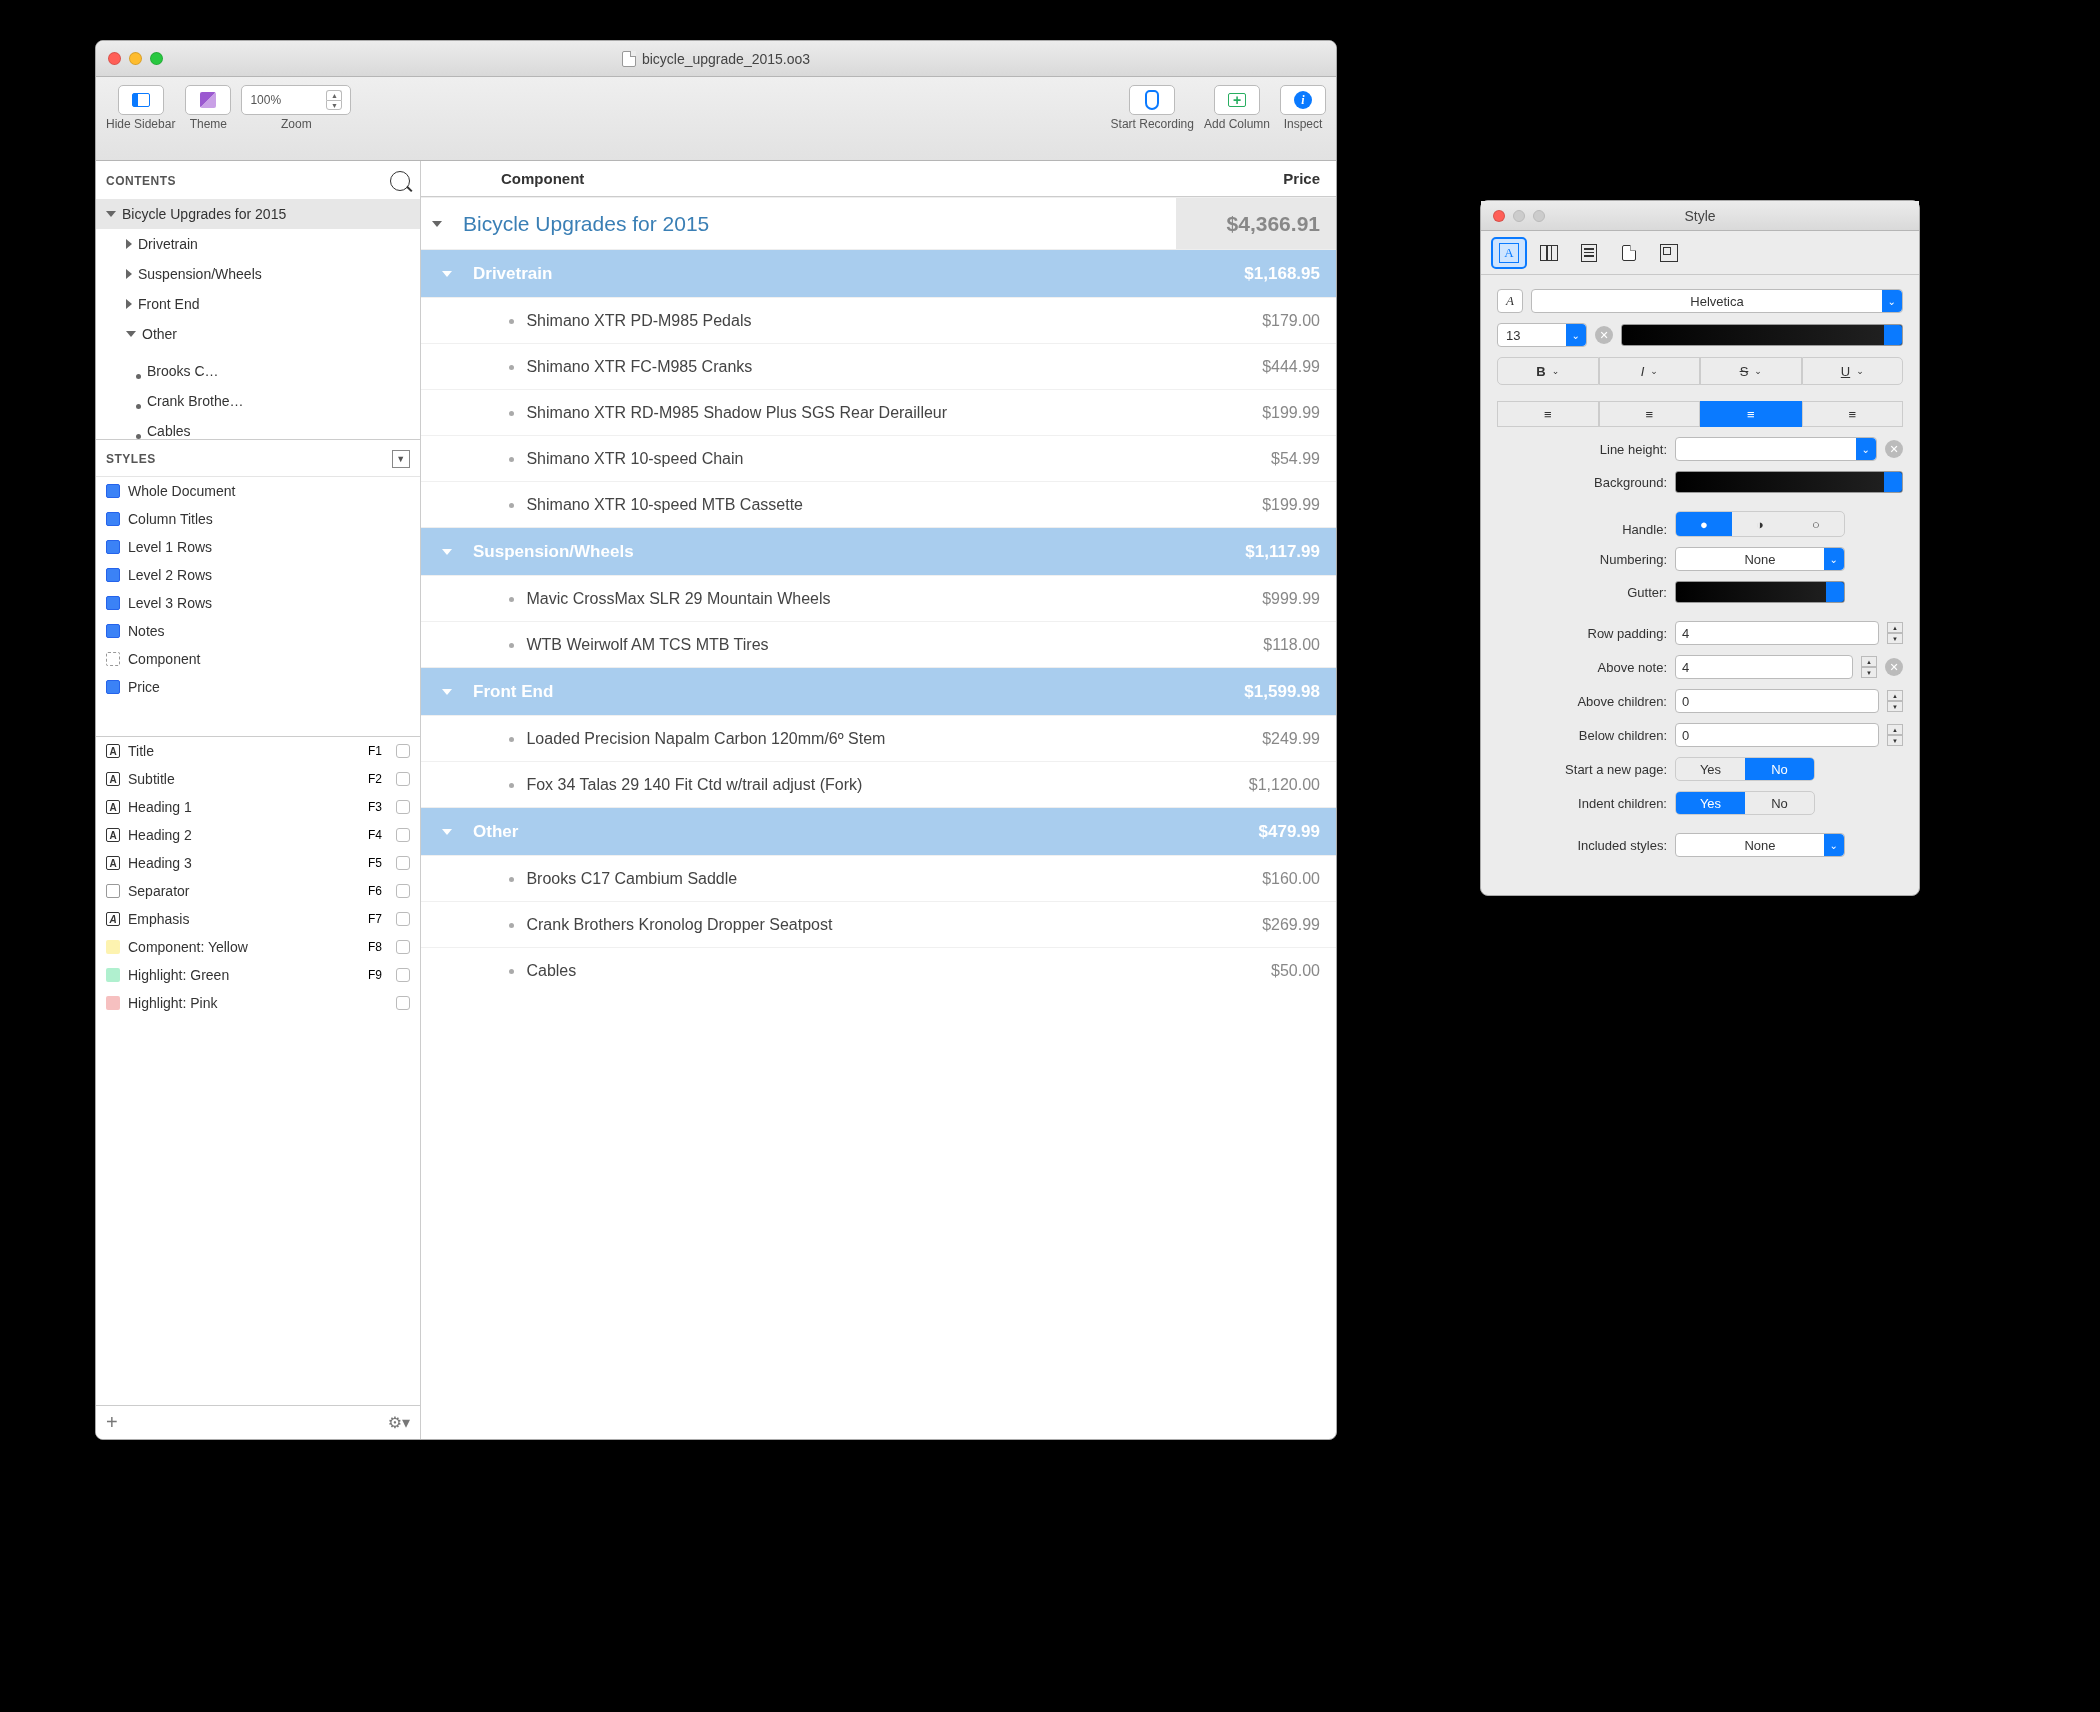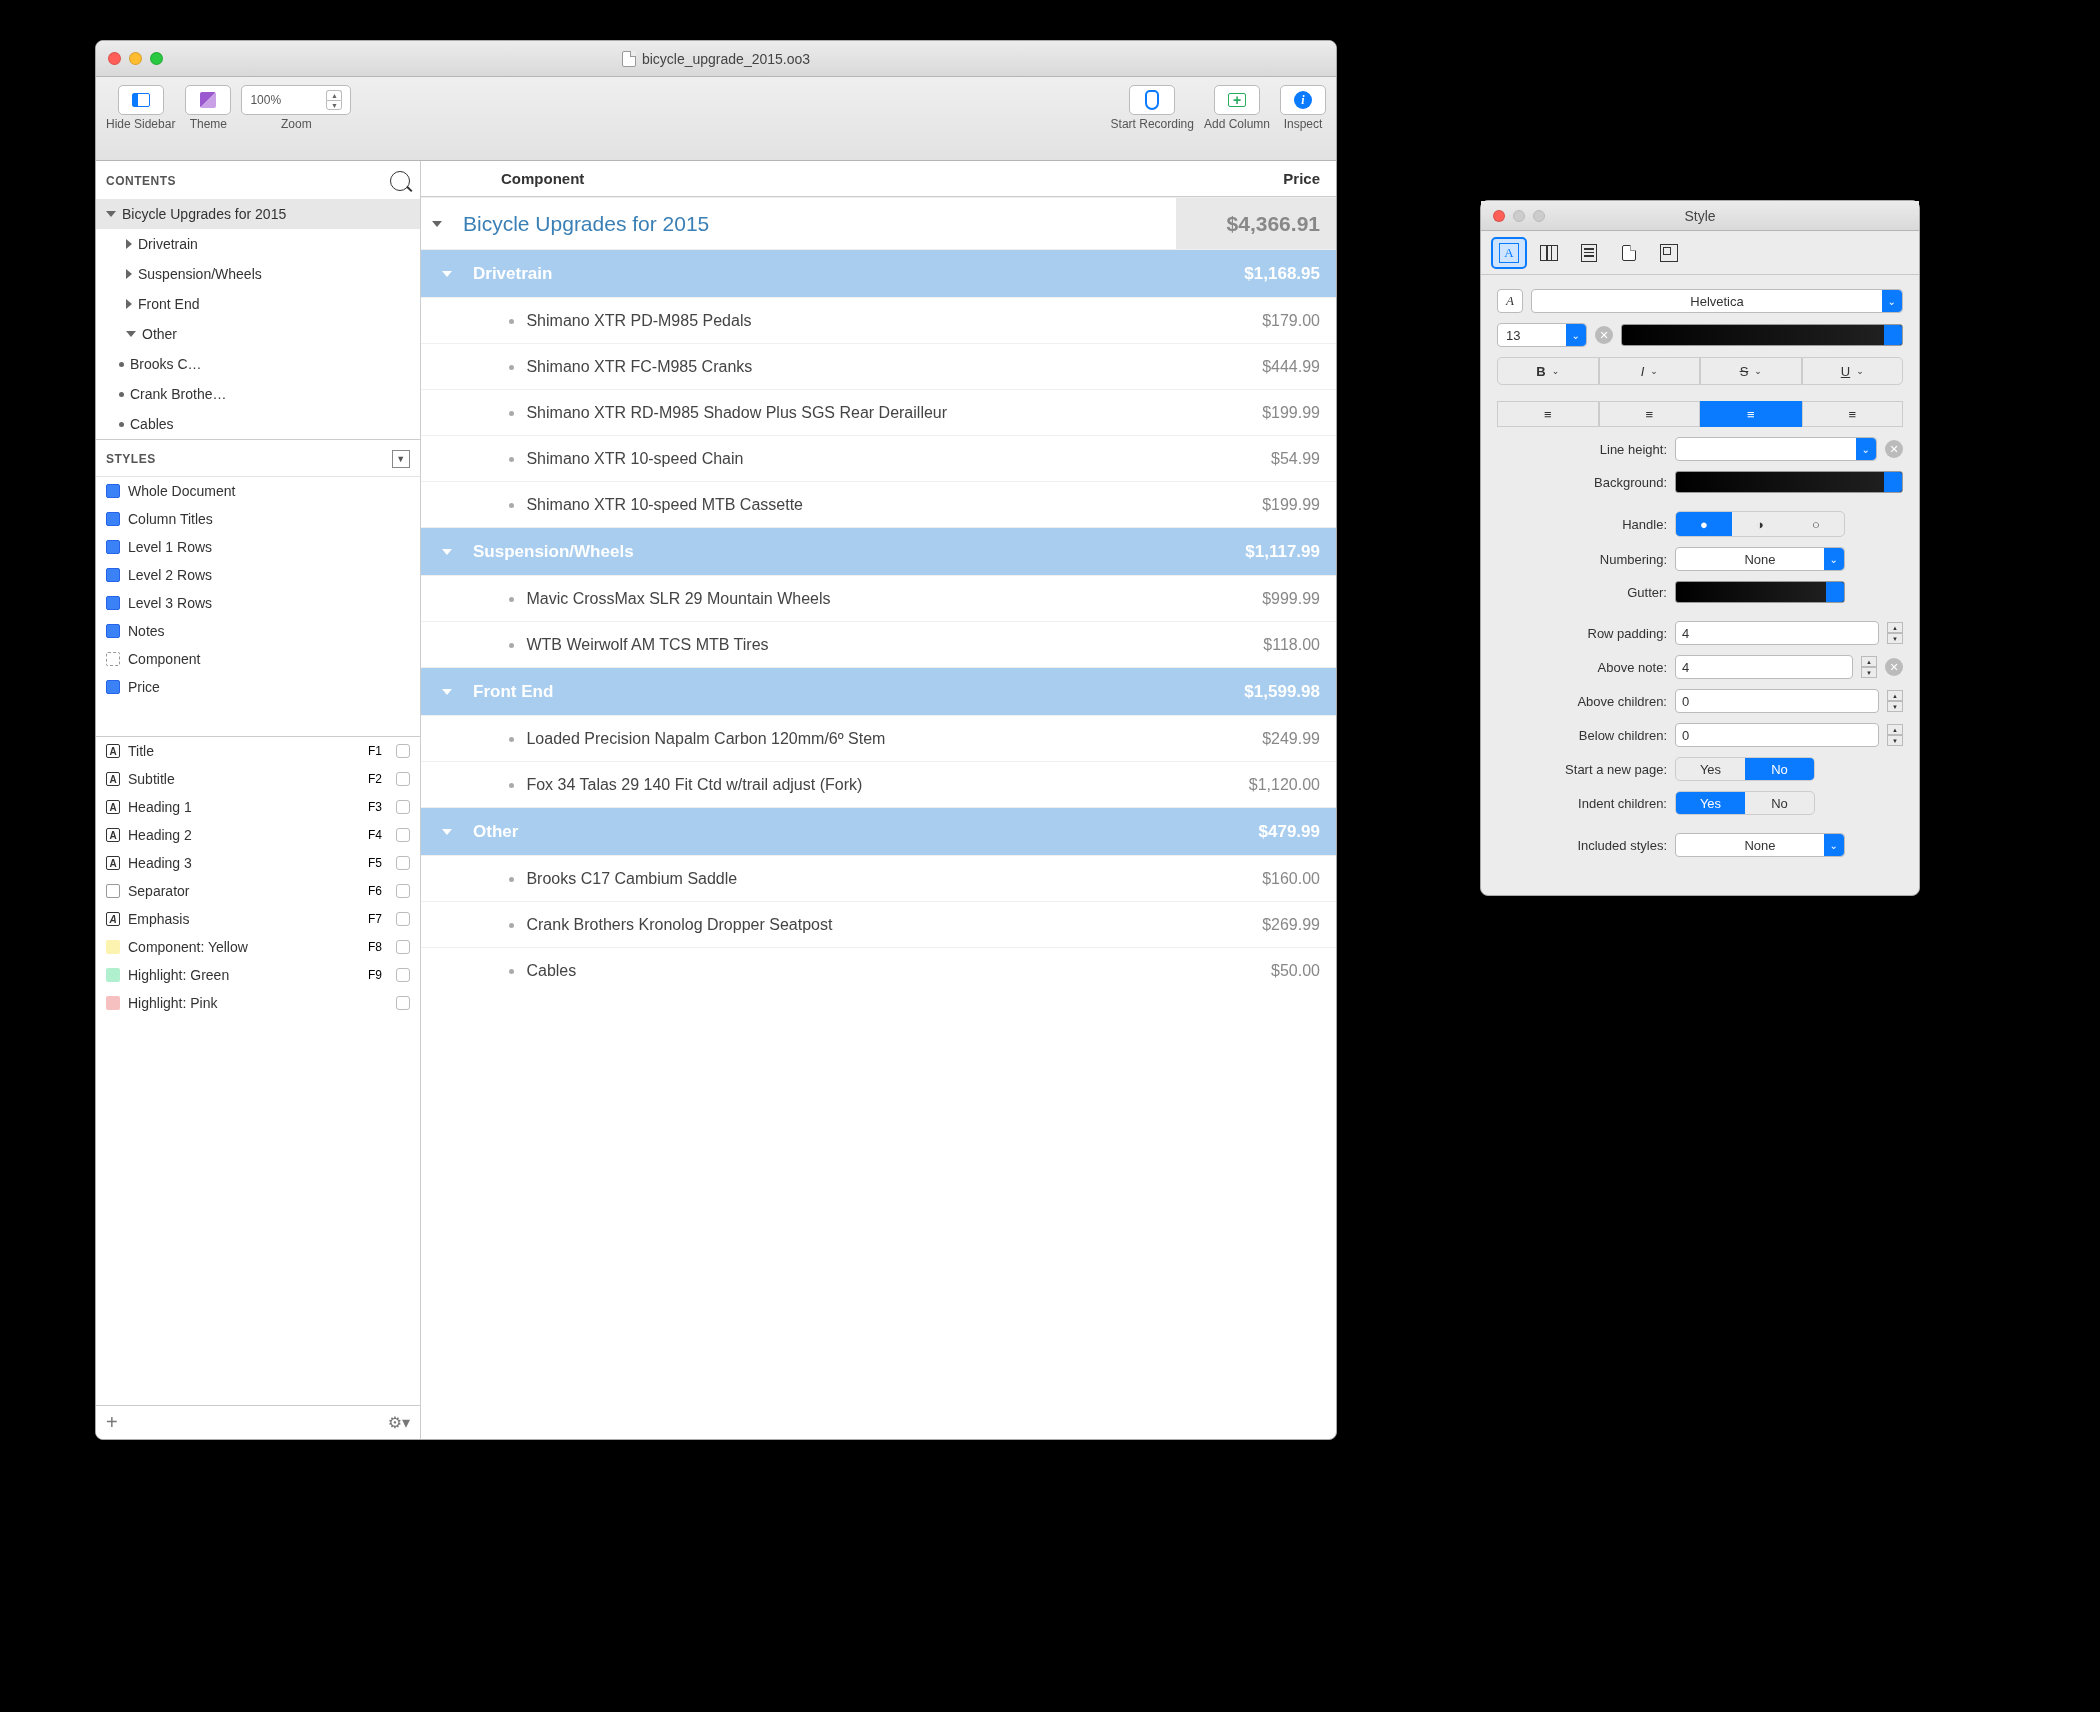--- a/index.html
+++ b/index.html
@@ -70,21 +70,21 @@
   .side-header { padding:10px 10px 8px; font-size:12px; font-weight:bold; color:#555; letter-spacing:.5px; display:flex; justify-content:space-between; align-items:center;}
   .search-circ{width:20px;height:20px;border:1.5px solid #333;border-radius:50%;position:relative;}
   .search-circ::after{content:"";position:absolute;width:7px;height:1.5px;background:#333;transform:rotate(45deg);right:-4px;bottom:1px;}
   .tree { font-size:14px; color:#333;}
   .tree-row { display:flex;align-items:center;height:30px;padding-left:10px;gap:6px;white-space:nowrap;overflow:hidden;text-overflow:ellipsis;}
   .tree-row.sel { background:#e7e7e7;}
   .disclosure { width:0;height:0;border-style:solid;}
   .disclosure.down{border-width:6px 5px 0 5px;border-color:#666 transparent transparent;}
   .disclosure.right{border-width:5px 0 5px 6px;border-color:transparent transparent transparent #666;}
   .bullet{width:5px;height:5px;border-radius:50%;background:#666;}
-  .indent1{padding-left:30px;} .indent2{padding-left:23px;}
+  .indent1{padding-left:30px;} .indent2{padding-left:40px;align-items:flex-end;}
 
   .styles-header { border-top:1px solid #ccc;}
   .styles-list .row { display:flex; align-items:center; height:28px; padding:0 10px; gap:8px; font-size:14px;}
   .sq{width:14px;height:14px;border-radius:2px;}
   .sq.blue{background:#3b82f6;border:1px solid #2563eb;}
   .sq.border{border:1px dashed #999;}
   .sq.a{border:1.5px solid #333;display:flex;align-items:center;justify-content:center;font-size:10px;font-weight:bold;}
   .sq.yellow{background:#fdf3b0;} .sq.green{background:#b0f0cf;} .sq.pink{background:#f6c0c0;}
   .fkey{margin-left:auto;color:#000000;font-size:12px;}
   .check{width:14px;height:14px;border:1px solid #bbb;border-radius:3px;margin-left:6px;}
@@ -561,21 +561,21 @@
         <div class="blue-select" style="flex:1;">
           <span class="caret">⌄</span>
         </div>
         <span class="clear-circ">✕</span>
       </div>
     <div class="field-row">
         <label>Background:</label>
         <div class="color-box"></div>
       </div>
 
-    <div class="field-row" style="margin-top:8px;">
+    <div class="field-row" style="margin-top:8px;align-items:flex-end;">
         <label>Handle:</label>
       <div class="seg3">
           <span class="on">●</span>
           <span>◑</span>
           <span>○</span>
         </div>
     </div>
     <div class="field-row">
         <label>Numbering:</label>
         <div class="blue-select" style="flex:0 0 170px;">

